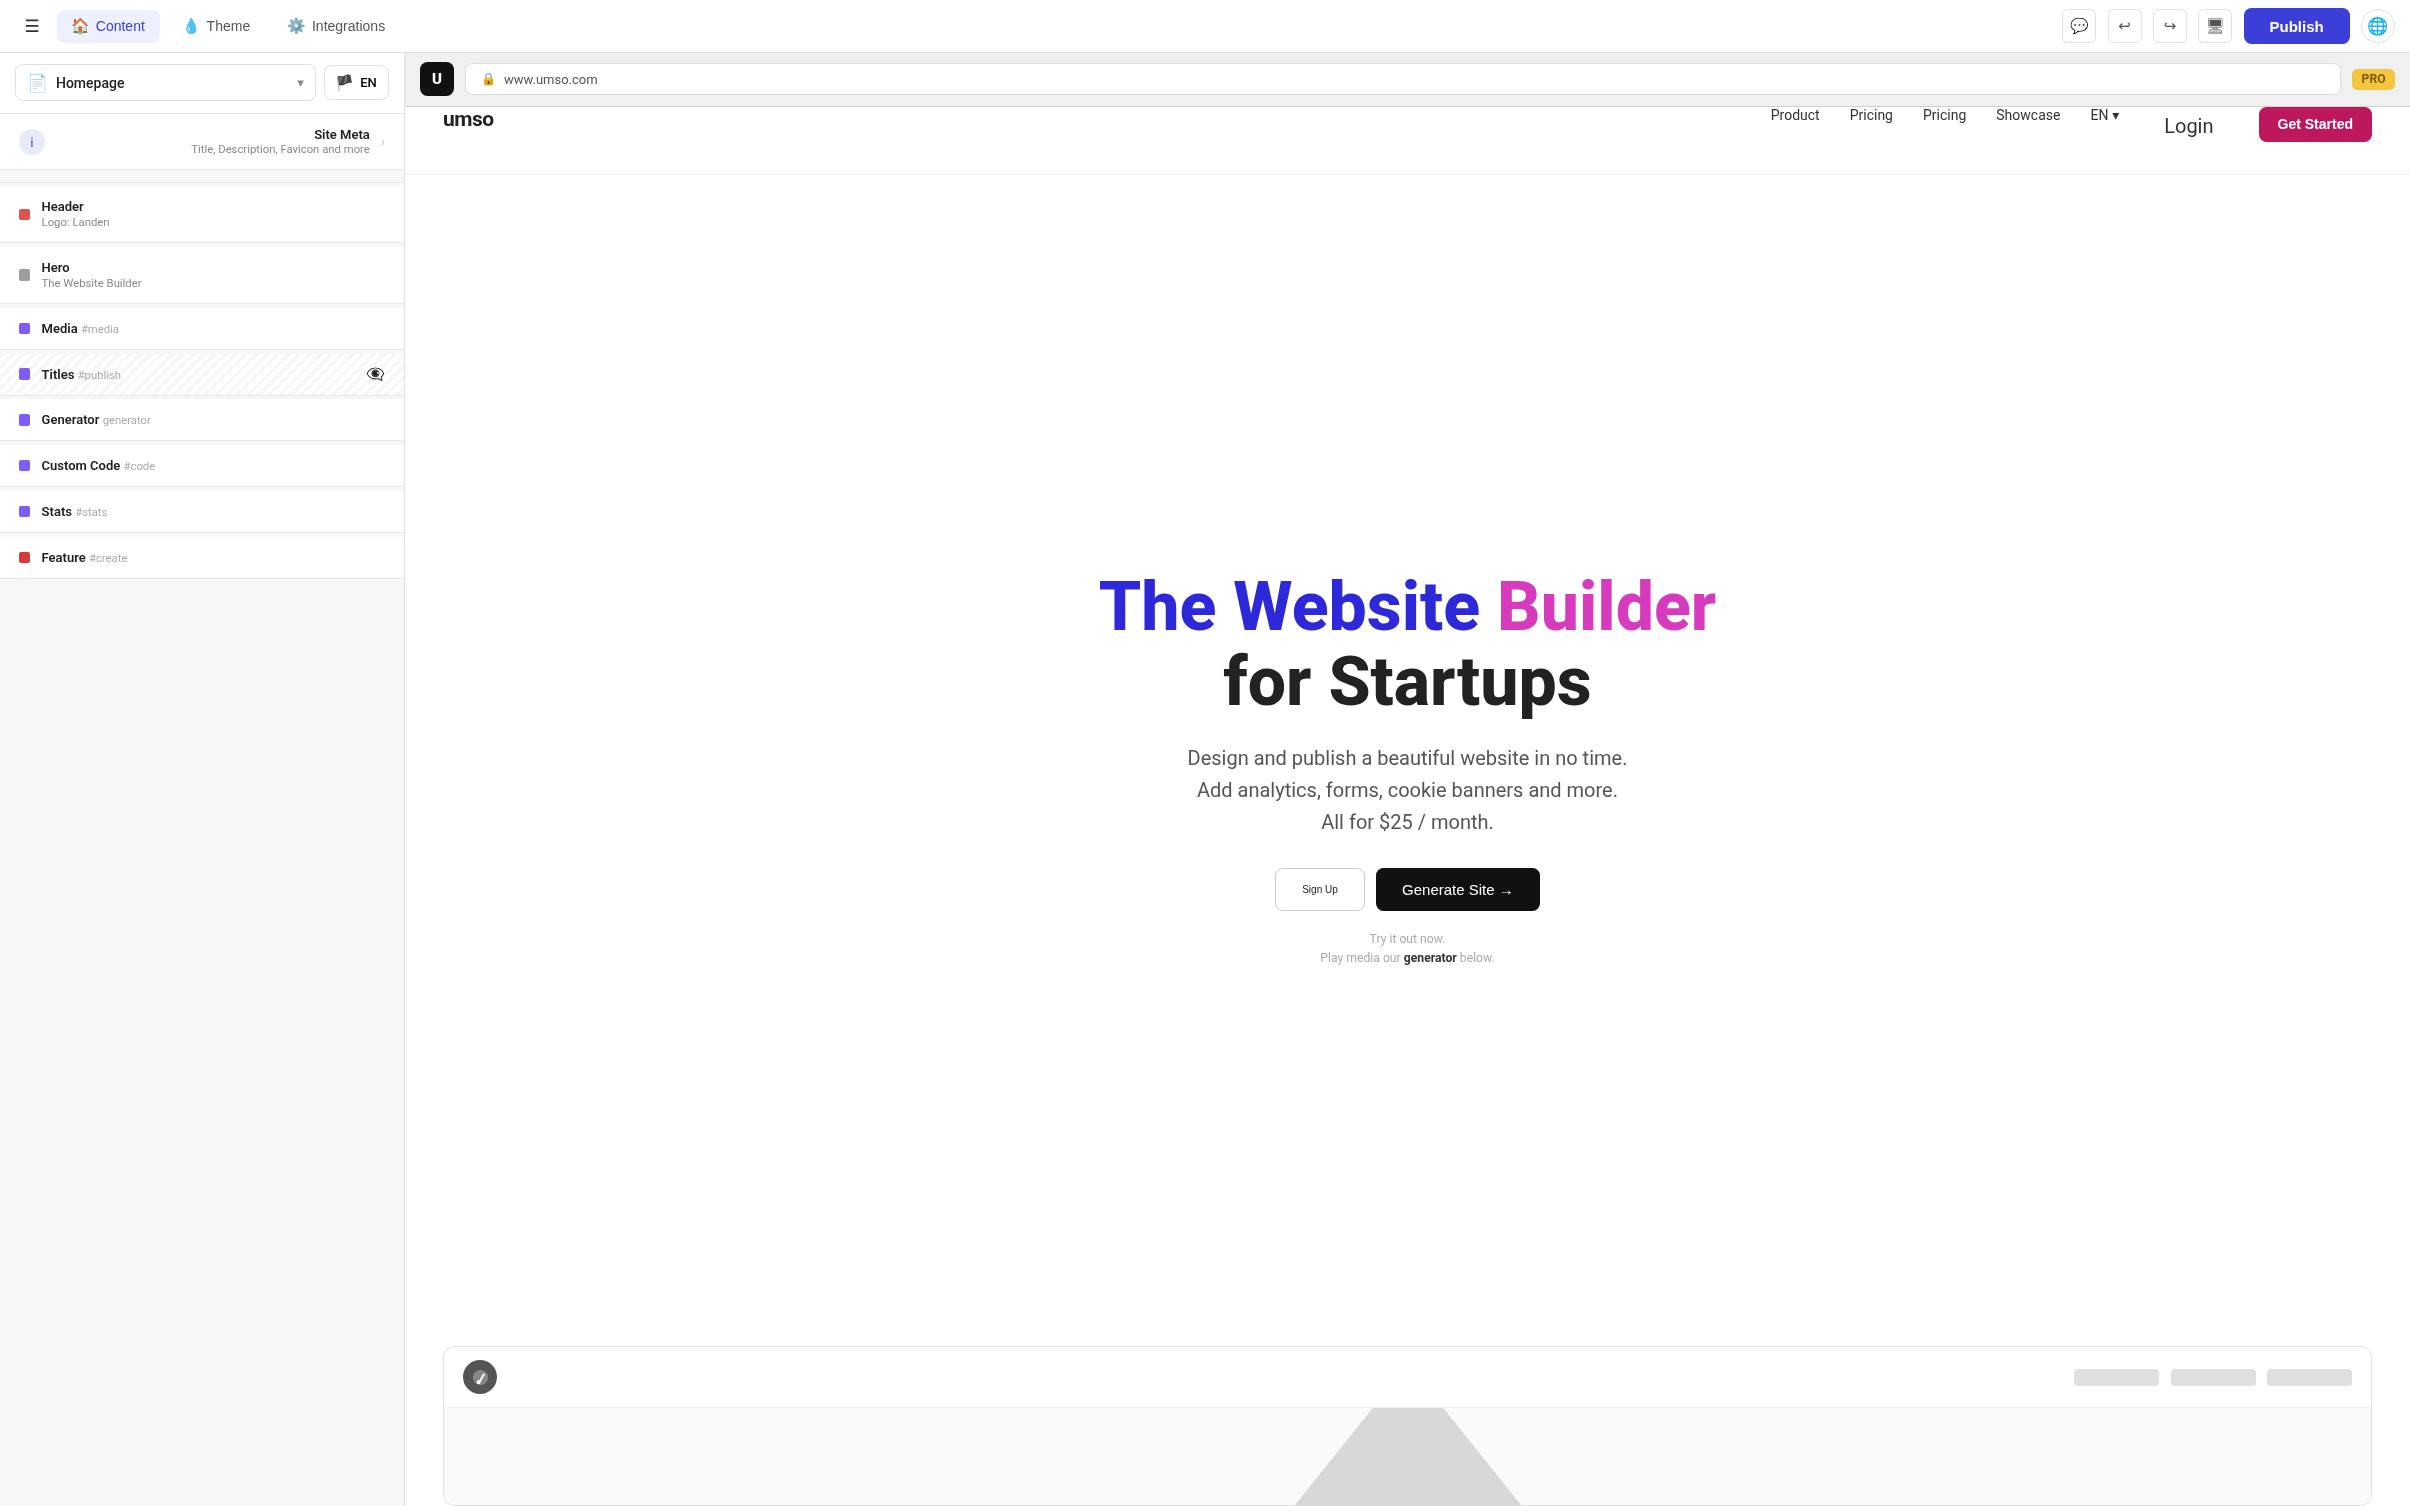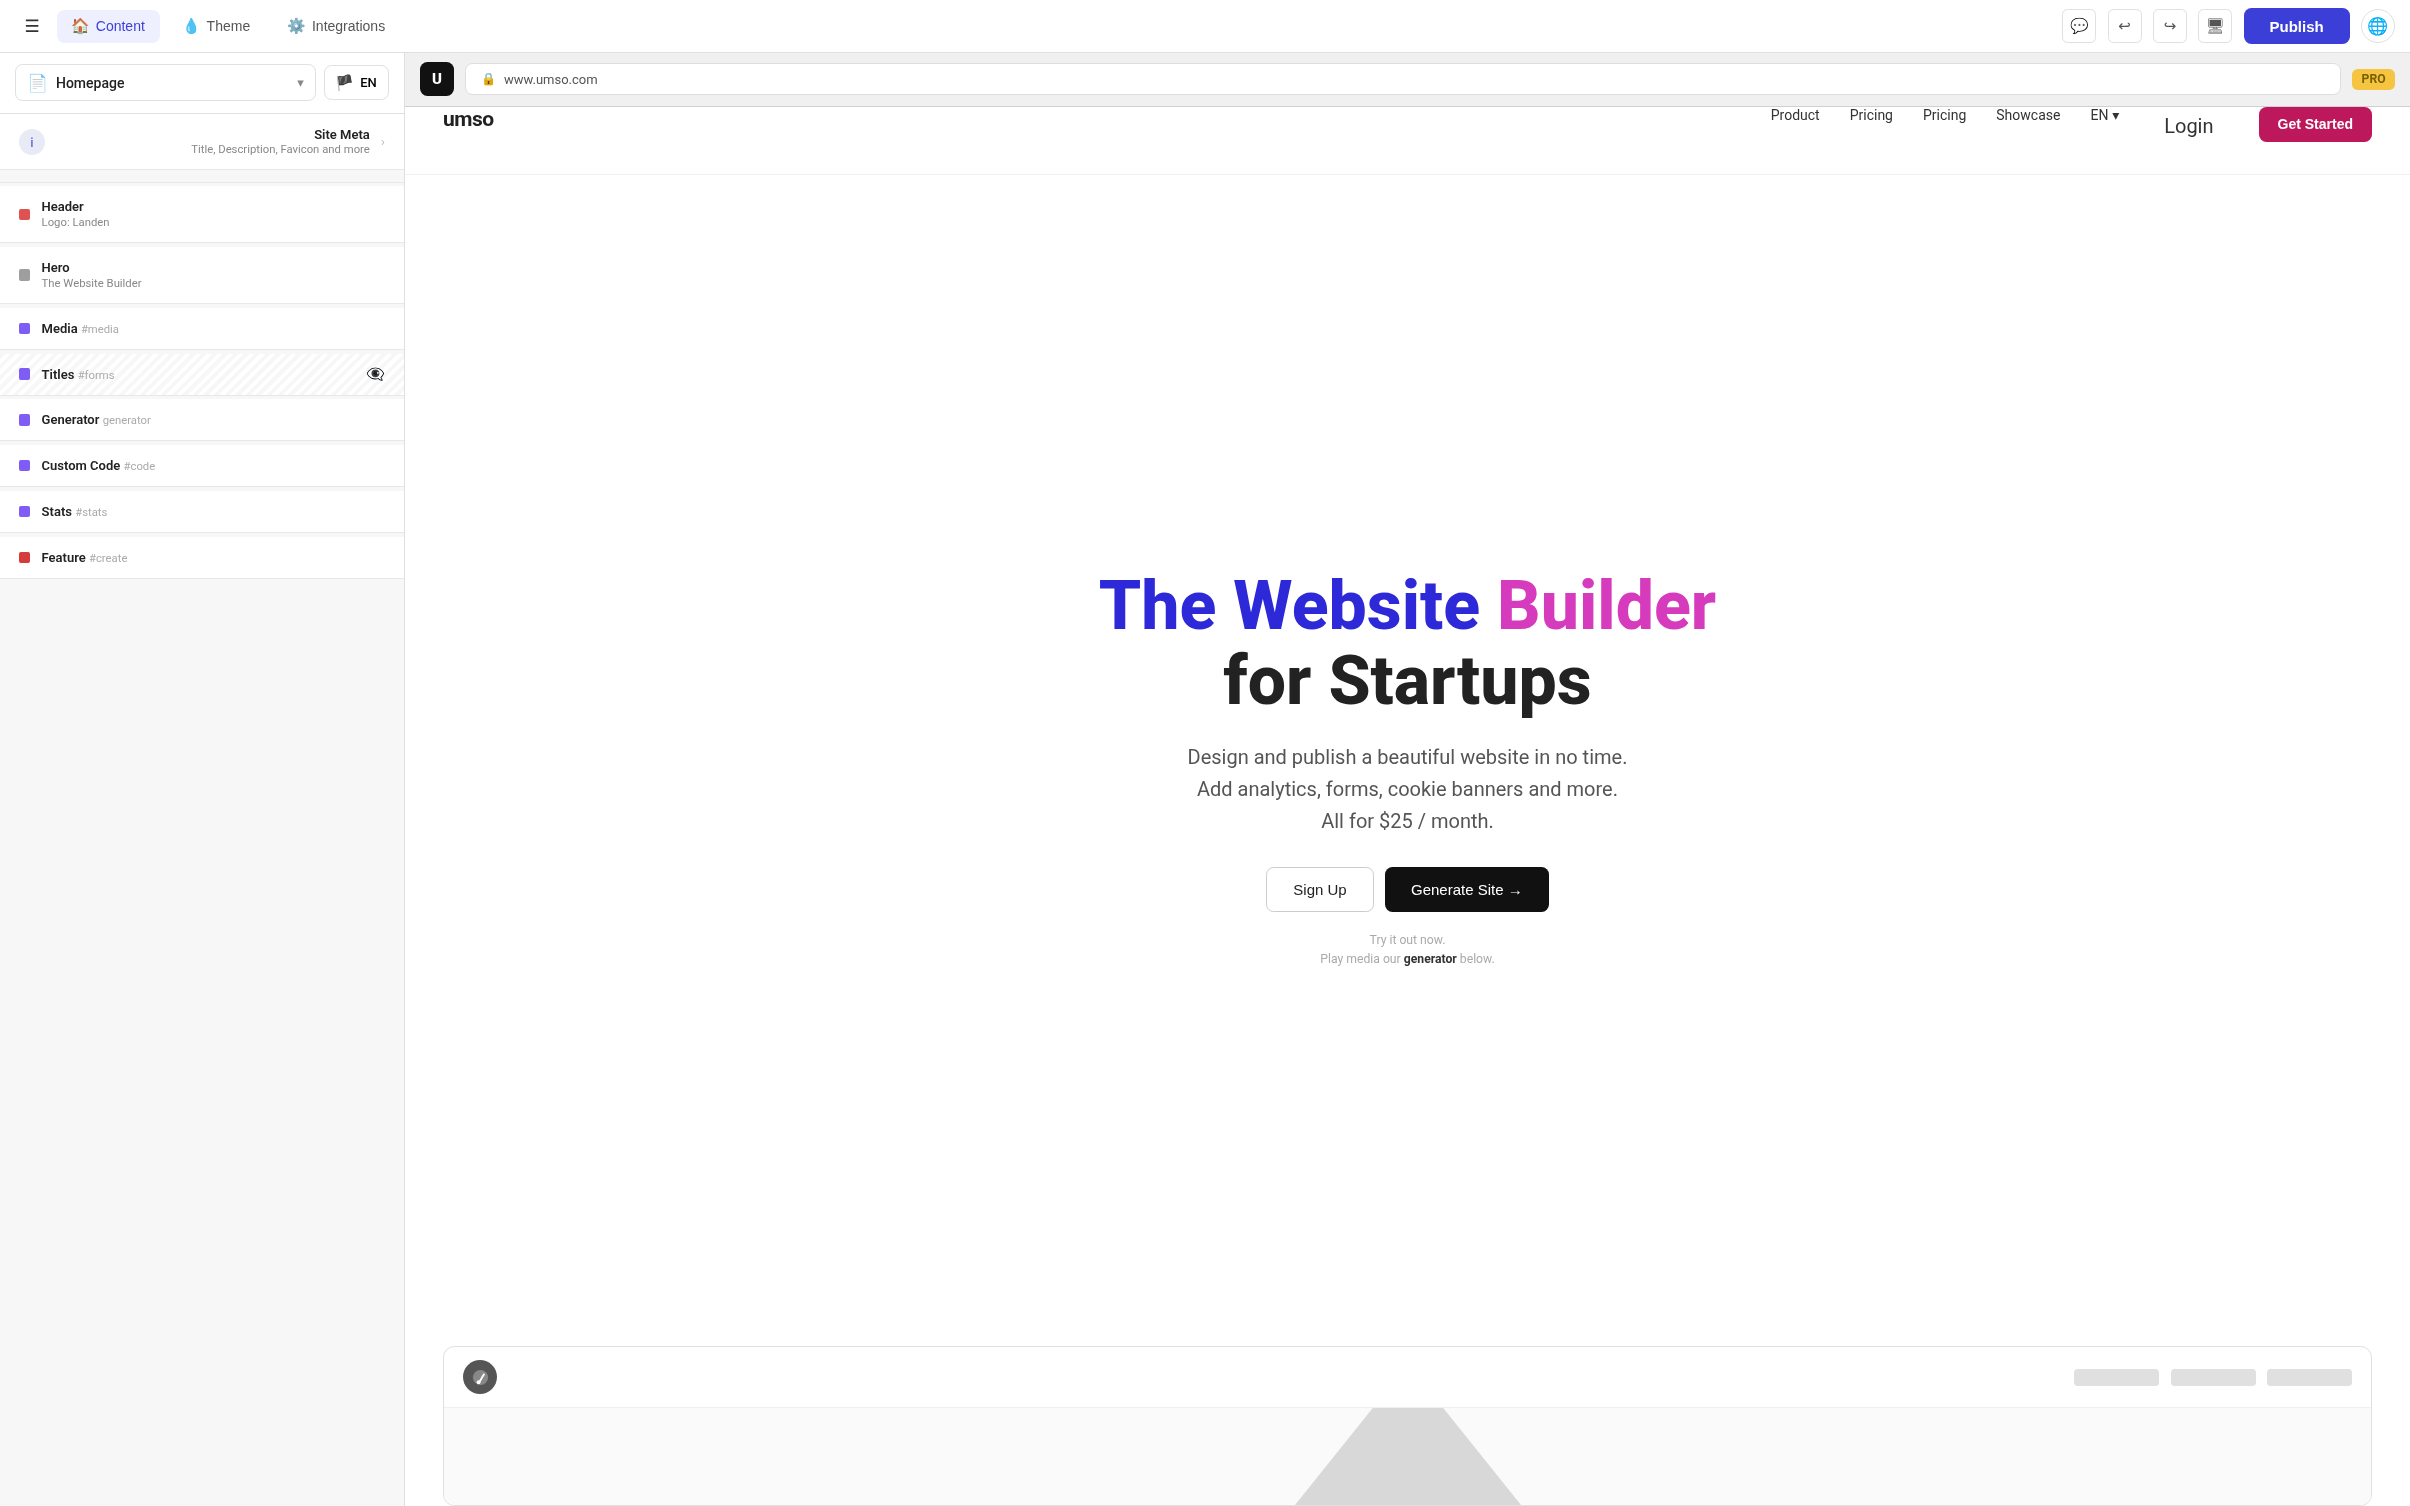--- a/index.html
+++ b/index.html
@@ -135,21 +135,21 @@
       font-size: 68px; font-weight: 800; line-height: 1.1; margin-bottom: 22.6px; max-width: 847px;
     }
     .hero-headline .word-the { color: #2d28d8; }
     .hero-headline .word-website { color: #2d28d8; }
     .hero-headline .word-builder { color: #d63bbd; }
     .hero-headline .word-for { color: #222; }
     .hero-subtext { font-size: 20px; color: #555; line-height: 1.6; margin-bottom: 30px; }
     .hero-buttons { display: flex; gap: 11.3px; margin-bottom: 19px; }
     .btn-signup {
       padding: 13px 26px; border: 1.4px solid #ccc; border-radius: 7.5px; background: #fff;
-      font-size: 15px; font-weight: 500; cursor: pointer; color: #222;
+      font-size: 10px; font-weight: 500; cursor: pointer; color: #222;
     }
     .btn-generate {
       padding: 13px 26px; border: none; border-radius: 7.5px; background: #111;
       font-size: 15px; font-weight: 500; cursor: pointer; color: #fff; display: flex; align-items: center; gap: 7.5px;
     }
     .hero-tryit { font-size: 12.2px; color: #aaa; line-height: 1.6; }
     .hero-tryit strong { color: #333; }
 
     
     .generator-card {
@@ -263,21 +263,21 @@
     <div class="sidebar-item">
       <div class="item-color" style="background:#7e5cf5;"></div>
       <div class="item-content">
         <div class="item-title">Media <span class="item-badge">#media</span></div>
       </div>
     </div>
 
     <div class="sidebar-item striped">
       <div class="item-color" style="background:#7e5cf5;"></div>
       <div class="item-content">
-        <div class="item-title">Titles <span class="item-badge">#forms</span></div>
+        <div class="item-title">Titles <span class="item-badge">#publish</span></div>
       </div>
       <span class="item-eye-icon">👁‍🗨</span>
     </div>
 
     <div class="sidebar-item">
       <div class="item-color" style="background:#7e5cf5;"></div>
       <div class="item-content">
         <div class="item-title">Generator <span class="item-badge">generator</span></div>
       </div>
     </div>

